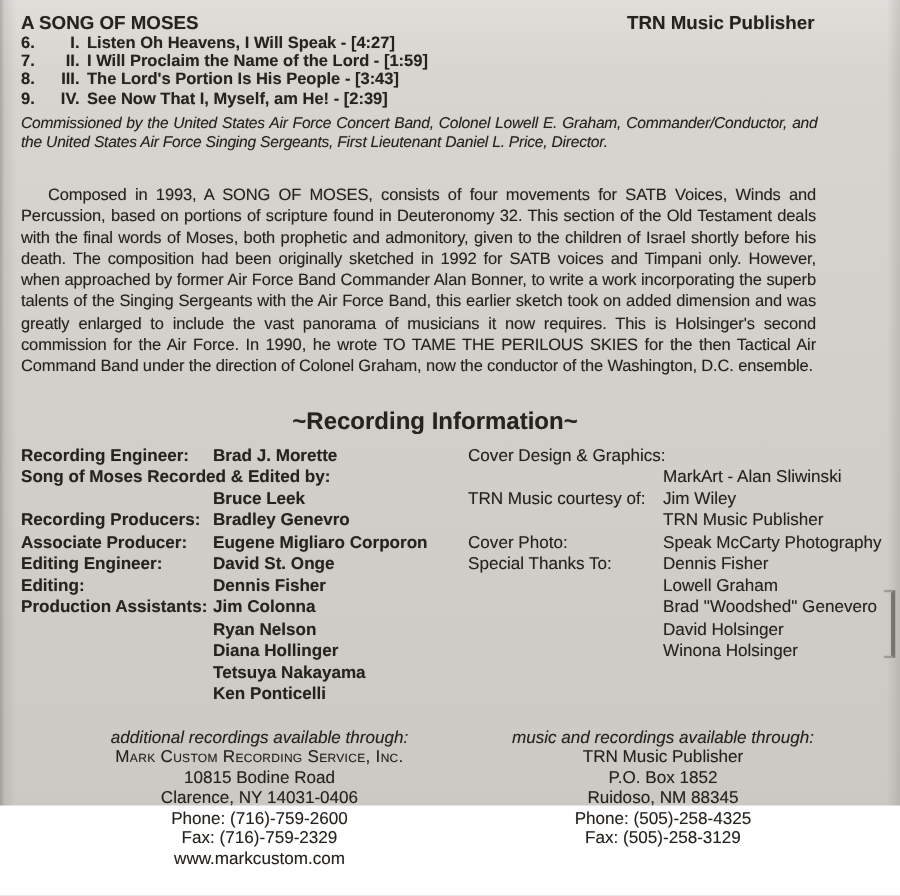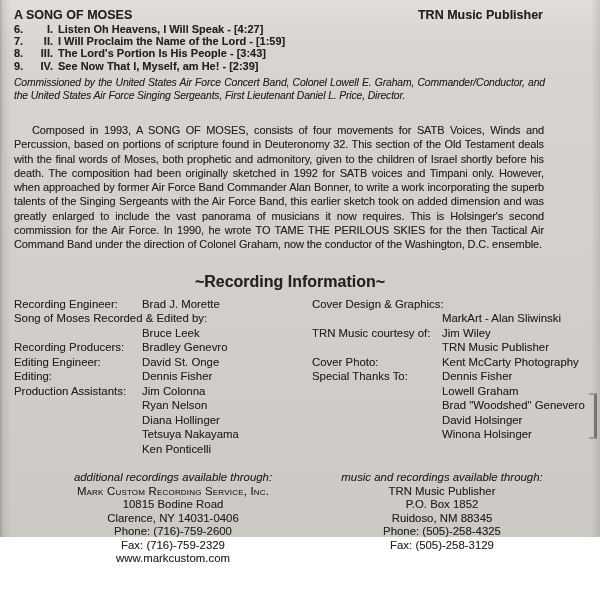--- a/index.html
+++ b/index.html
@@ -46,21 +46,21 @@
     line-height:14.3px; text-align:justify; text-indent:18px;
   }
 
   .ri-heading {
     margin:22px 20px 0 0;
     text-align:center;
     font-weight:bold; font-size:16px; line-height:15px;
   }
 
   .credits { display:flex; margin:8px 0 0 14px; font-size:11.4px; }
-  .col-left { width:298px; flex-shrink:0; }
+  .col-left { width:298px; flex-shrink:0;font-weight:bold; }
   .col-right { width:280px; flex-shrink:0; }
   .crow { display:flex; line-height:14.5px; white-space:nowrap; }
   .col-left .clabel { width:128px; flex-shrink:0; }
   .col-right .clabel { width:130px; flex-shrink:0; }
   .crow.wide .clabel { width:auto; }
 
   .addresses { display:flex; margin-top:15px; font-size:11.4px; line-height:13.5px; }
   .addr { text-align:center; white-space:nowrap; }
   .addr-left { width:270px; margin-left:38px; }
   .addr-right { width:240px; margin-left:14px; }
@@ -128,20 +128,24 @@
       </div>
       <div class="crow">
         <span class="clabel"></span>
         <span class="cvalue">Bruce Leek</span>
       </div>
       <div class="crow">
         <span class="clabel">Recording Producers:</span>
         <span class="cvalue">Bradley Genevro</span>
       </div>
       <div class="crow">
+        <span class="clabel">Associate Producer:</span>
+        <span class="cvalue">Eugene Migliaro Corporon</span>
+      </div>
+      <div class="crow">
         <span class="clabel">Editing Engineer:</span>
         <span class="cvalue">David St. Onge</span>
       </div>
       <div class="crow">
         <span class="clabel">Editing:</span>
         <span class="cvalue">Dennis Fisher</span>
       </div>
       <div class="crow">
         <span class="clabel">Production Assistants:</span>
         <span class="cvalue">Jim Colonna</span>
@@ -176,21 +180,21 @@
       <div class="crow">
         <span class="clabel">TRN Music courtesy of:</span>
         <span class="cvalue">Jim Wiley</span>
       </div>
       <div class="crow">
         <span class="clabel"></span>
         <span class="cvalue">TRN Music Publisher</span>
       </div>
       <div class="crow">
         <span class="clabel">Cover Photo:</span>
-        <span class="cvalue">Kent McCarty Photography</span>
+        <span class="cvalue">Speak McCarty Photography</span>
       </div>
       <div class="crow">
         <span class="clabel">Special Thanks To:</span>
         <span class="cvalue">Dennis Fisher</span>
       </div>
       <div class="crow">
         <span class="clabel"></span>
         <span class="cvalue">Lowell Graham</span>
       </div>
       <div class="crow">

